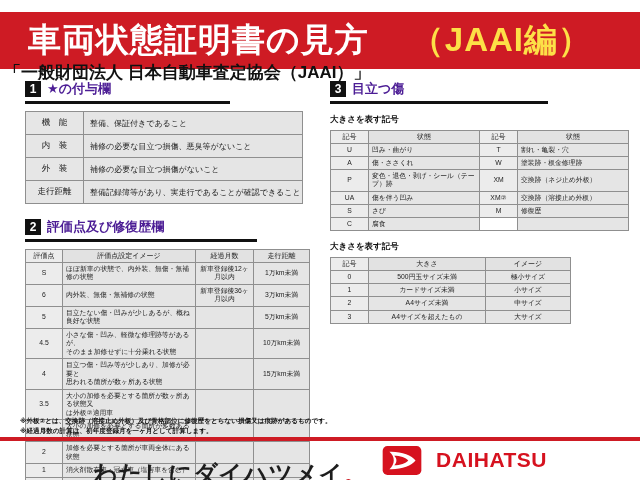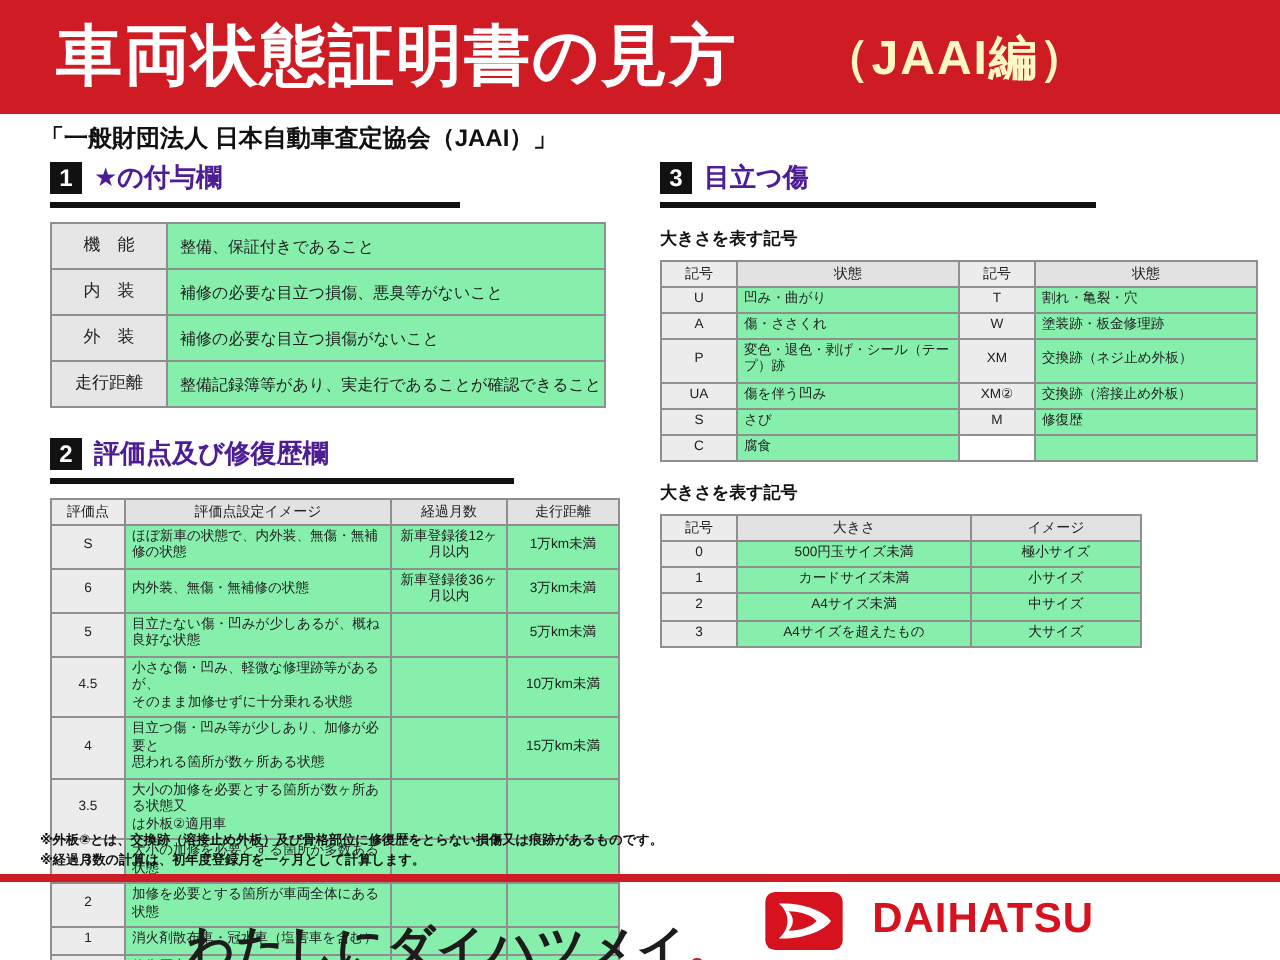--- a/index.html
+++ b/index.html
@@ -3,45 +3,45 @@
 <meta charset="utf-8">
 <style>
   html,body{margin:0;padding:0;}
   body{
     width:640px;height:480px;position:relative;background:#ffffff;
     font-family:"Liberation Sans","DejaVu Sans",sans-serif;
     color:#222;overflow:hidden;
   }
   
   .header{
-    position:absolute;top:0;left:0;width:640px;height:57px;
+    position:absolute;top:12px;left:0;width:640px;height:57px;
     background:#ce1b24;display:flex;align-items:center;
     padding-left:28px;box-sizing:border-box;
   }
   .header .title{font-size:33px;font-weight:bold;color:#fff;letter-spacing:1px;}
-  .header .edition{font-size:24px;font-weight:bold;color:#fef9c3;margin-left:42px;letter-spacing:1px;}
+  .header .edition{font-size:33px;font-weight:bold;color:#fde047;margin-left:42px;letter-spacing:1px;}
   .subtitle{
-    position:absolute;top:61px;left:20px;font-size:12px;font-weight:bold;color:#111;
+    position:absolute;top:61px;left:4px;font-size:17px;font-weight:bold;color:#111;
   }
   
   .sec-head{
     display:flex;align-items:center;gap:6px;
     border-bottom:3px solid #111;padding-bottom:3px;
   }
   .sec-num{
     width:16px;height:16px;background:#111;color:#fff;
     font-size:12px;font-weight:bold;display:flex;align-items:center;justify-content:center;
     flex:0 0 16px;
   }
   .sec-title{font-size:13px;font-weight:bold;color:#4c1d95;}
   
   .col-left{position:absolute;left:25px;top:80px;width:286px;}
   .col-right{position:absolute;left:330px;top:80px;width:300px;}
   
-  table{border-collapse:collapse;background:#86efac;}
+  table{border-collapse:collapse;background:#e5e5e5;}
   td,th{border:1px solid #8f8f8f;box-sizing:border-box;}
   th{background:#e2e2e2;font-weight:normal;}
   
   .t1{width:278px;margin-top:7px;table-layout:fixed;}
   .t1 td{height:23px;font-size:8px;}
   .t1 .lab{width:58px;text-align:center;background:#e6e6e6;font-size:8.5px;}
   .t1 .desc{padding-left:6px;}
   
   .sec2-head{margin-top:14px;width:232px;box-sizing:border-box;}
   .sec1-head{width:205px;box-sizing:border-box;}

